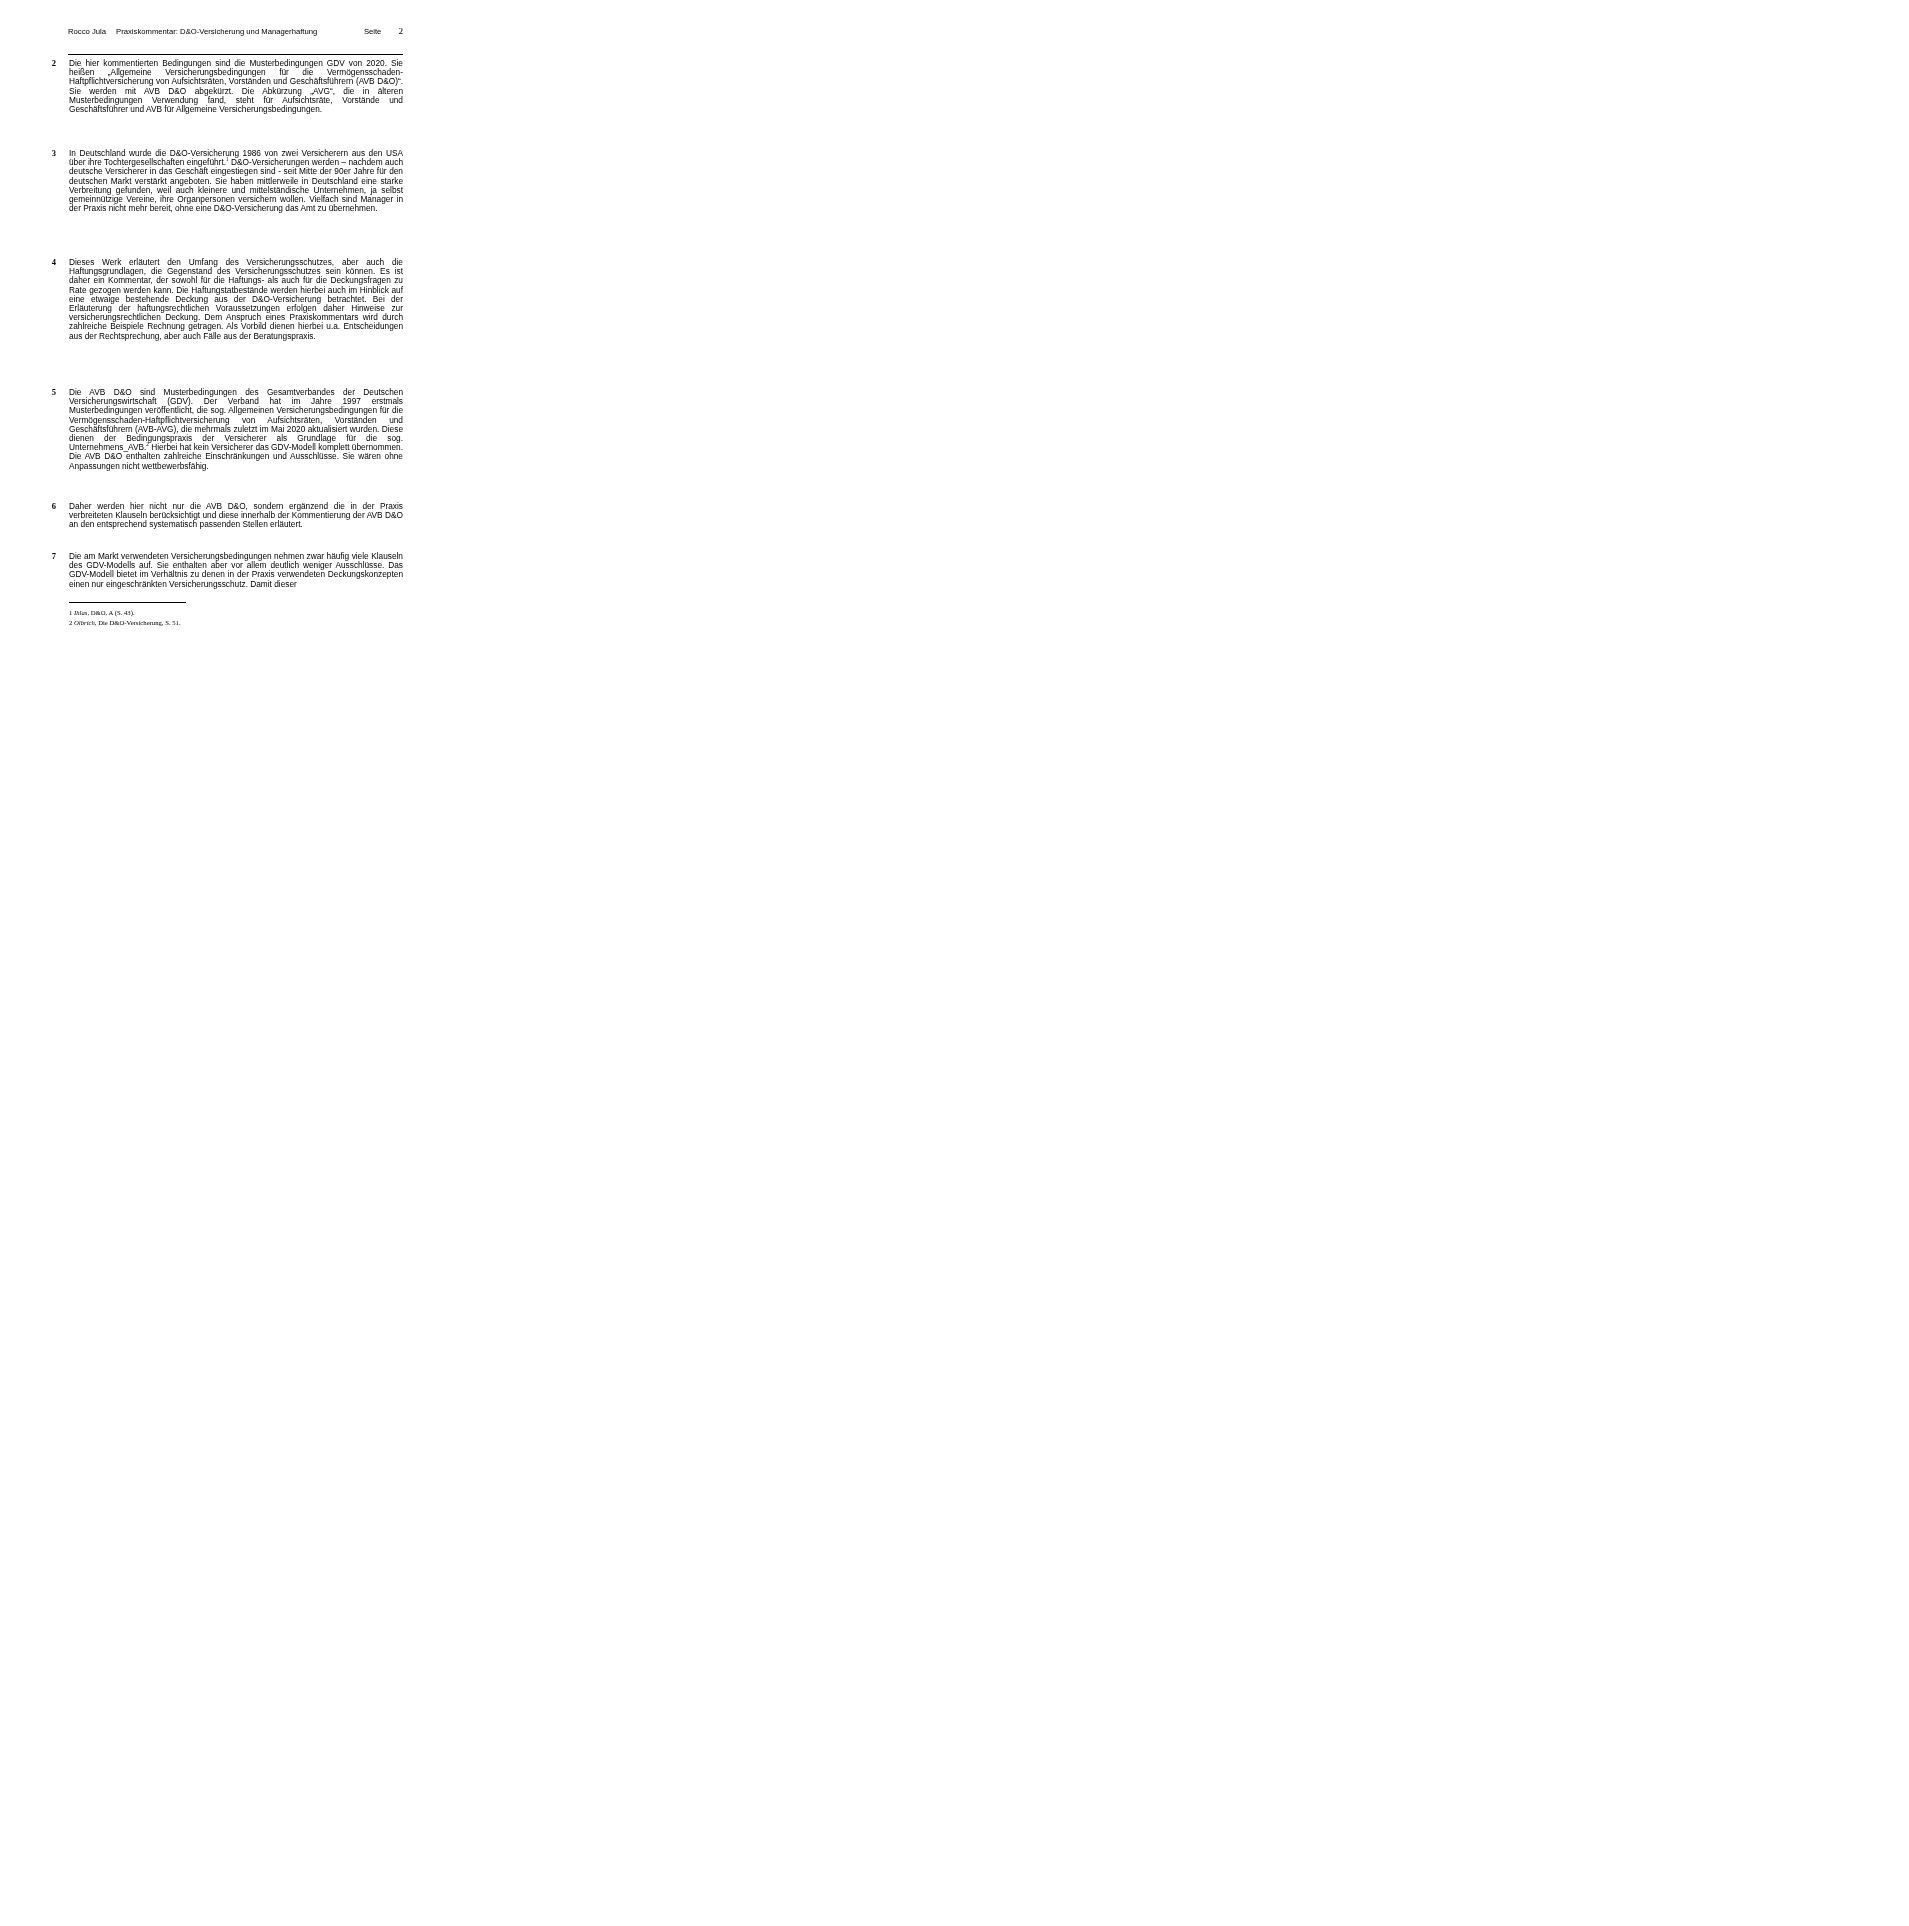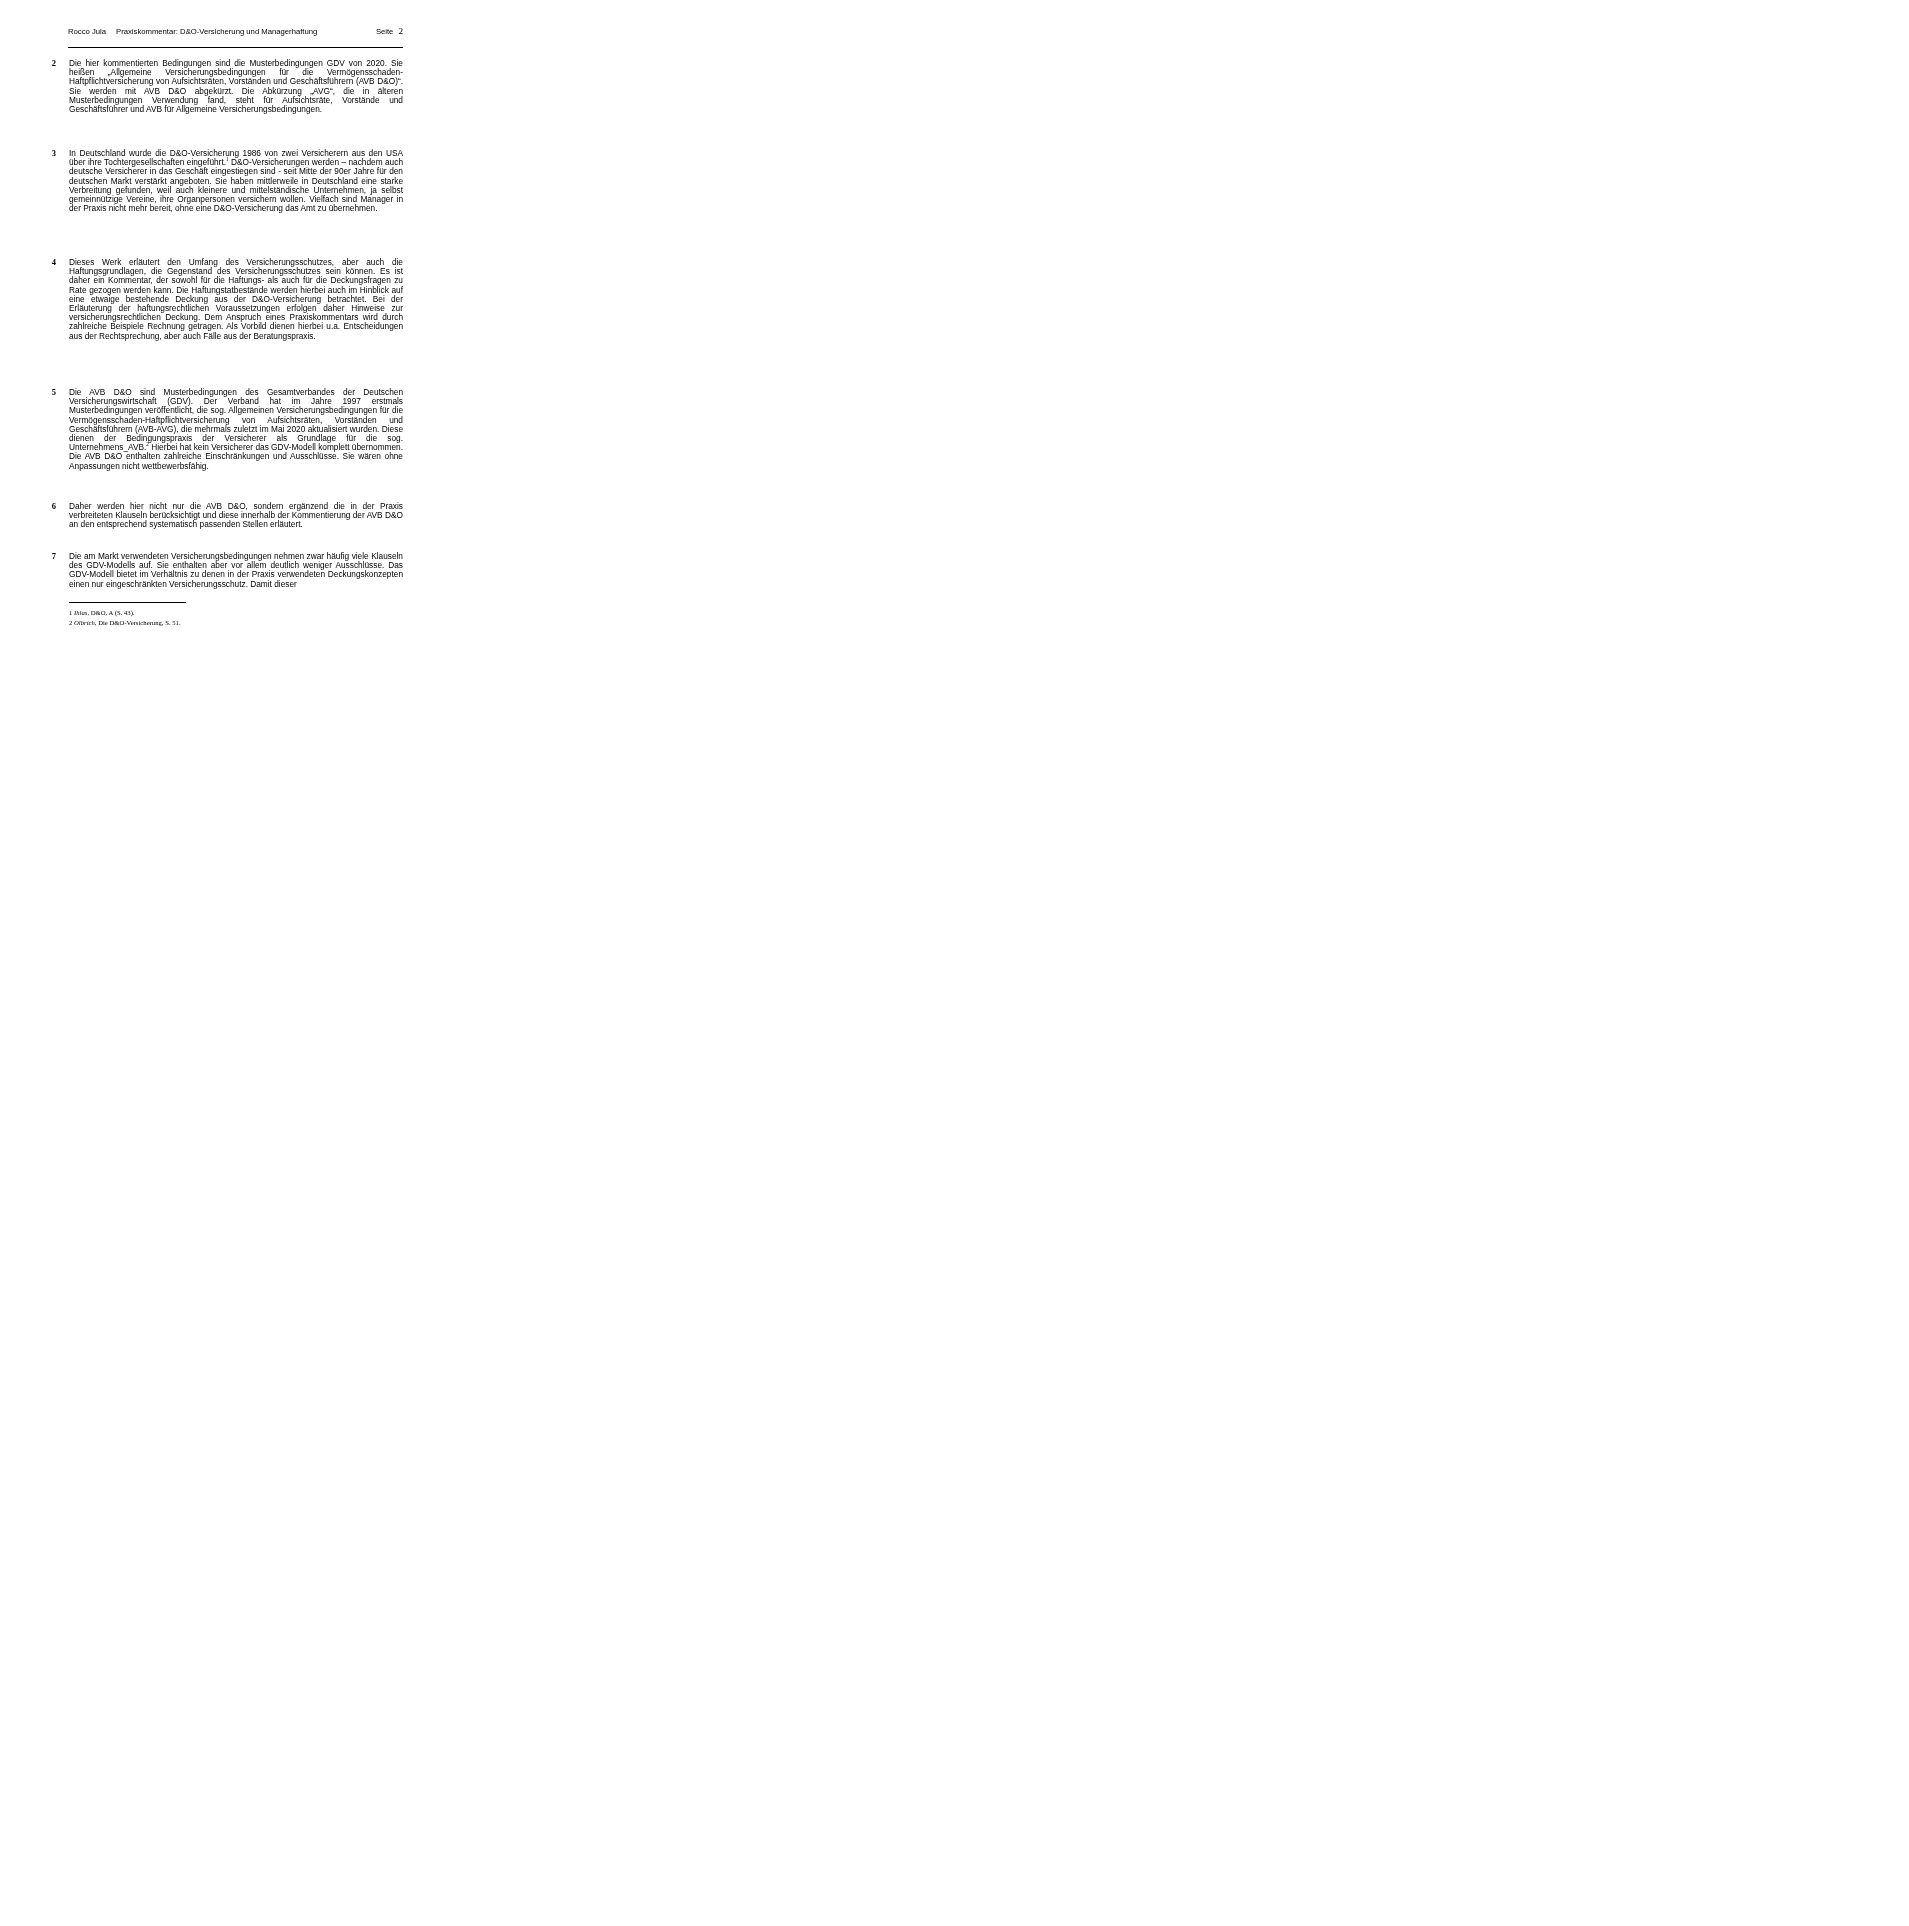--- a/index.html
+++ b/index.html
@@ -15,31 +15,31 @@
     color: #000000;
     overflow: hidden;
     font-family: "Liberation Sans", sans-serif;
   }
   
   .header {
     position: absolute;
     left: 68px;
     width: 335px;
     top: 27px;
-    padding-bottom: 11px;
+    padding-bottom: 18px;
     border-bottom: 1px solid #000000;
     display: flex;
     align-items: baseline;
     font-size: 7.7px;
     line-height: 9.2px;
     white-space: nowrap;
   }
   .header .author { margin-right: 10px; }
   .header .spacer { flex: 1 1 auto; }
-  .header .page-label { margin-right: 5px; }
+  .header .page-label { margin-right: 17px; }
   .header .page-num {
     font-family: "Liberation Serif", serif;
     font-size: 9.2px;
   }
   
   .para {
     position: absolute;
     left: 69px;
     width: 334px;
     font-size: 8.3px;

